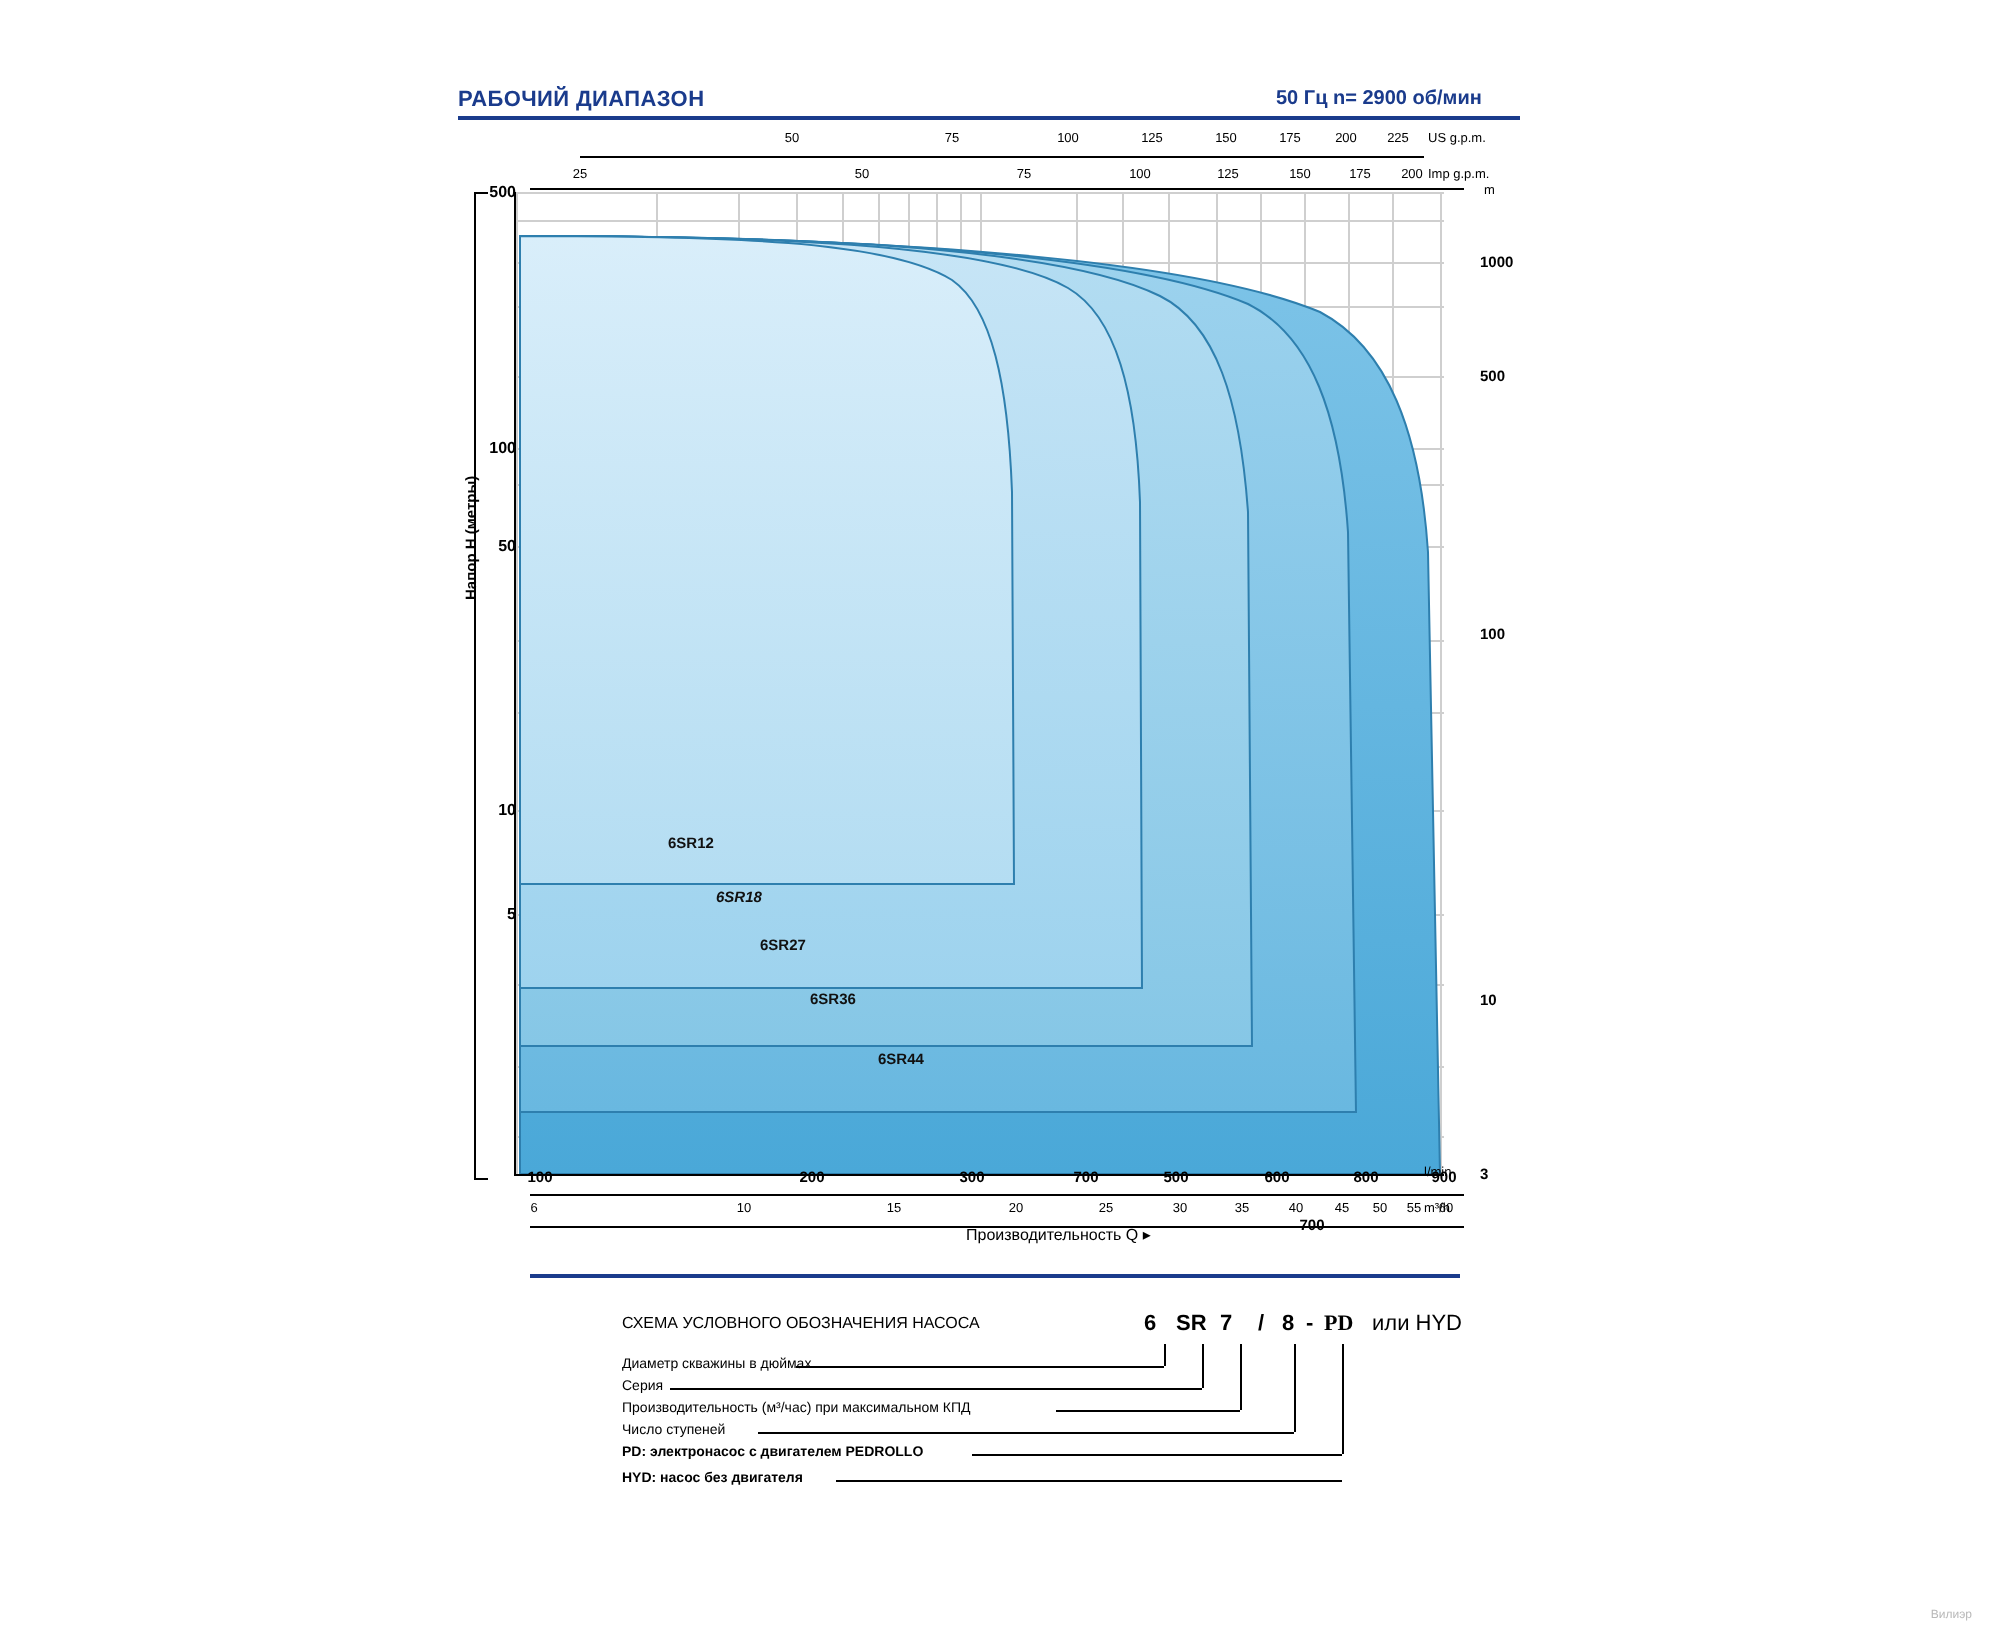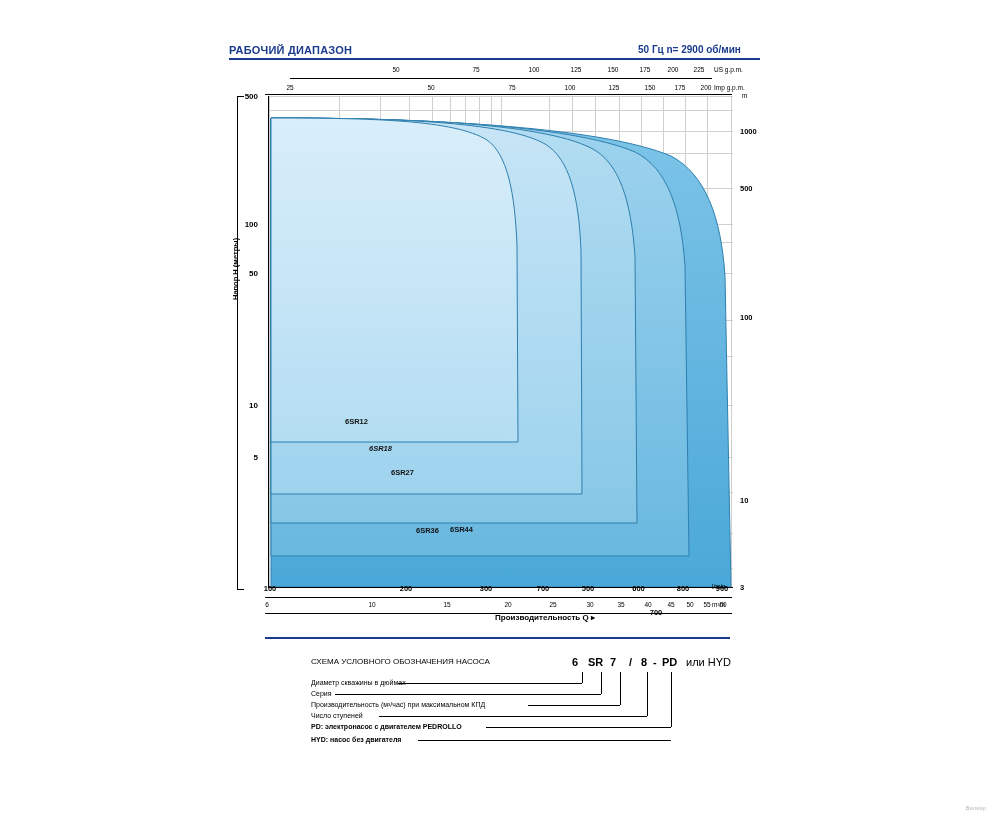--- a/index.html
+++ b/index.html
@@ -21,21 +21,21 @@
   .hdr-freq{
     position:absolute;left:638px;top:44px;
     font-size:10px;font-weight:bold;color:#1a3b8c;white-space:nowrap;
   }
   .hdr-rule{
     position:absolute;left:229px;top:58px;width:531px;height:2px;background:#1a3b8c;
   }
 
   
   .plot{
-    position:absolute;left:268px;top:96px;width:465px;height:492px;
+    position:absolute;left:257px;top:96px;width:465px;height:492px;
     background:#ffffff;
     border-left:1.6px solid #000;
     border-bottom:1.6px solid #000;
     box-sizing:border-box;
     overflow:hidden;
   }
   .plot .hline{position:absolute;left:0;height:1px;background:#cfcfcf;width:100%;}
   .plot .vline{position:absolute;top:0;width:1px;background:#cfcfcf;height:100%;}
 
   
@@ -53,21 +53,21 @@
   .axis-line{position:absolute;background:#000;height:1px;}
 
   .ylbl{
     position:absolute;left:231px;top:300px;
     font-size:7.5px;font-weight:bold;
     transform:rotate(-90deg);transform-origin:left top;white-space:nowrap;
   }
   .ytick{position:absolute;font-size:8px;font-weight:bold;transform:translateY(-50%);text-align:right;width:26px;}
   .ytick.r{font-weight:bold;font-size:7.5px;text-align:left;width:30px;}
   .xlbl{
-    position:absolute;left:452px;top:613px;font-size:8px;font-weight:bold;white-space:nowrap;padding-left:43px;
+    position:absolute;left:440px;top:613px;font-size:8px;font-weight:normal;white-space:nowrap;padding-left:43px;
   }
 
   
   .lbracket{position:absolute;left:237px;top:96px;width:6px;height:492px;
     border-left:1.2px solid #000;border-top:1.2px solid #000;border-bottom:1.2px solid #000;}
 
   
   .code-rule{position:absolute;left:265px;top:637px;width:465px;height:1.5px;background:#1a3b8c;}
   .code-title{position:absolute;left:311px;top:657px;font-size:8px;font-weight:normal;color:#000;}
   .code-string{position:absolute;top:656px;font-size:11px;font-weight:bold;white-space:nowrap;}
@@ -221,21 +221,21 @@
             <stop offset="100%" stop-color="#b4ddf2"></stop>
           </linearGradient>
         </defs>
         <path d="M2,22 C104,22 186,24 218,44 C238,58 246,96 248,150 L249,346 L2,346 Z" fill="url(#g12)" stroke="#2e7fae" stroke-width="1"></path>
       </svg>
     </div>
 
     <div class="curve-label" style="left:76px;top:321px;">6SR12</div>
     <div class="curve-label" style="left:100px;top:348px;font-style:italic;">6SR18</div>
     <div class="curve-label" style="left:122px;top:372px;">6SR27</div>
-    <div class="curve-label" style="left:147px;top:399px;margin-top:31px;">6SR36</div>
+    <div class="curve-label" style="left:147px;top:399px;">6SR36</div>
     <div class="curve-label" style="left:181px;top:429px;">6SR44</div>
   </div>
 
   <div class="unit-lbl" style="left:712px;top:583px;">l/min</div>
   <div class="tick-lbl b" style="left:270px;top:584px;">100</div>
   <div class="tick-lbl b" style="left:406px;top:584px;">200</div>
   <div class="tick-lbl b" style="left:486px;top:584px;">300</div>
   <div class="tick-lbl b" style="left:543px;top:584px;">700</div>
   <div class="tick-lbl b" style="left:588px;top:584px;">500</div>
   <div class="tick-lbl b" style="left:625px;top:584px;padding-left:27px;">600</div>
@@ -266,21 +266,21 @@
 
   <div class="code-rule"></div>
   <div class="code-title">СХЕМА УСЛОВНОГО ОБОЗНАЧЕНИЯ НАСОСА</div>
 
   <div class="code-string" style="left:572px;">6</div>
   <div class="code-string" style="left:588px;">SR</div>
   <div class="code-string" style="left:610px;">7</div>
   <div class="code-string" style="left:629px;">/</div>
   <div class="code-string" style="left:641px;">8</div>
   <div class="code-string" style="left:653px;">-</div>
-  <div class="code-string" style="left:662px;">PD</div>
+  <div class="code-string" style="left:662px;font-family:Liberation Serif, serif;">PD</div>
   <div class="code-string" style="left:686px;font-weight:normal;">или HYD</div>
 
   <div class="code-line" style="top:679px;">Диаметр скважины в дюймах</div>
   <div class="code-line" style="top:690px;">Серия</div>
   <div class="code-line" style="top:701px;">Производительность (м³/час) при максимальном КПД</div>
   <div class="code-line" style="top:712px;">Число ступеней</div>
   <div class="code-line" style="top:723px;font-weight:bold;">PD: электронасос с двигателем PEDROLLO</div>
   <div class="code-line" style="top:736px;font-weight:bold;">HYD: насос без двигателя</div>
 
   <div class="lead" style="left:398px;top:683px;width:184px;"></div>

